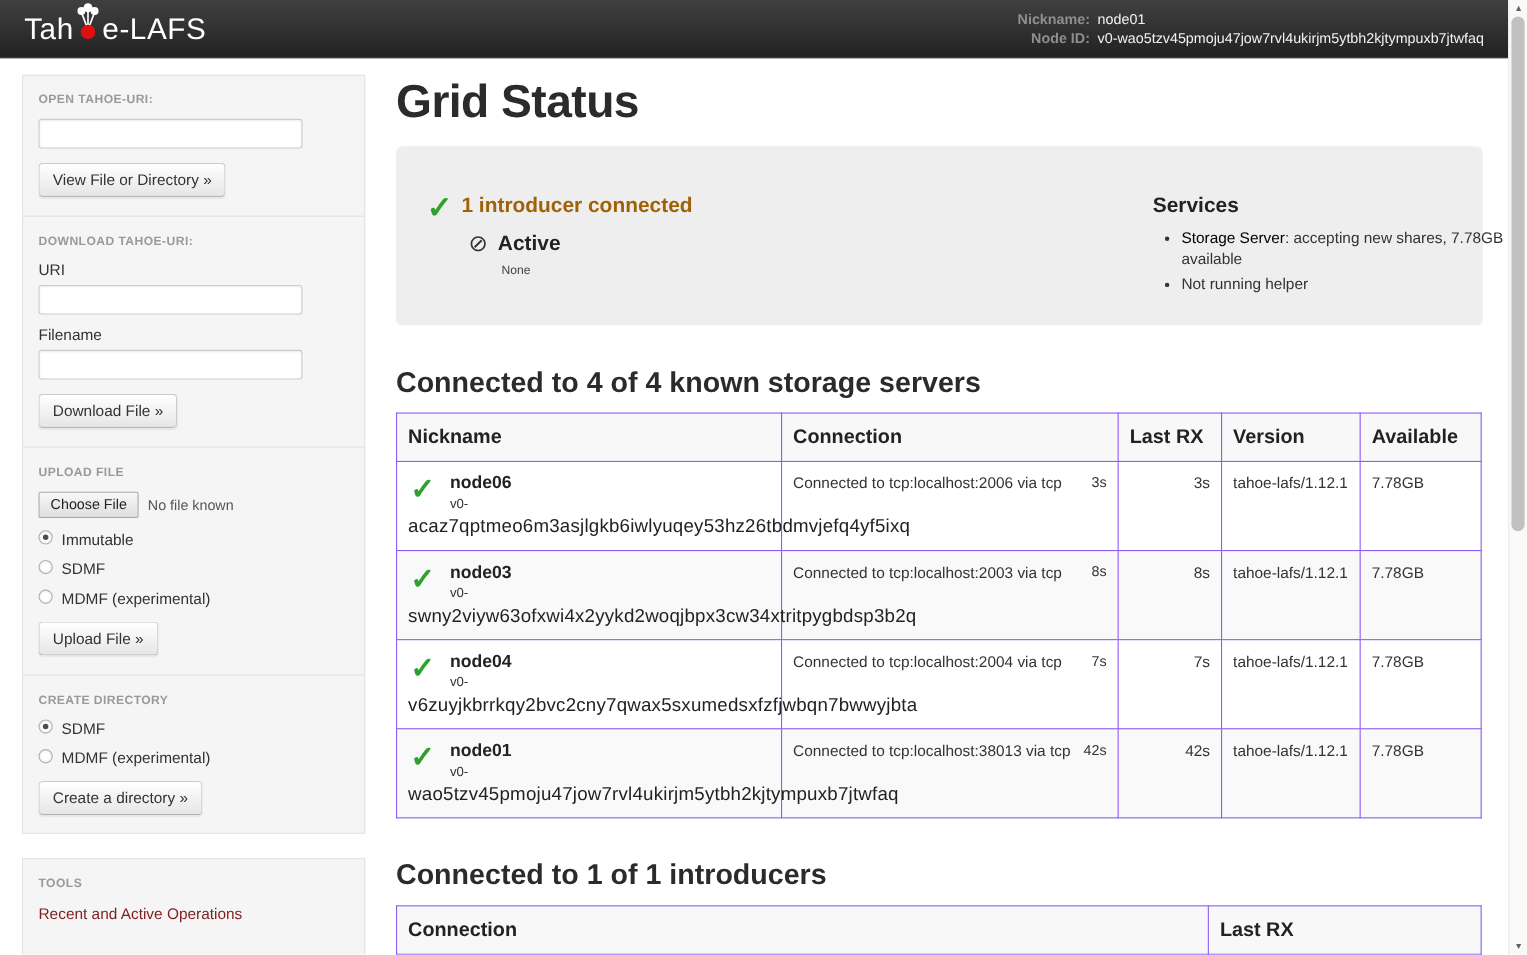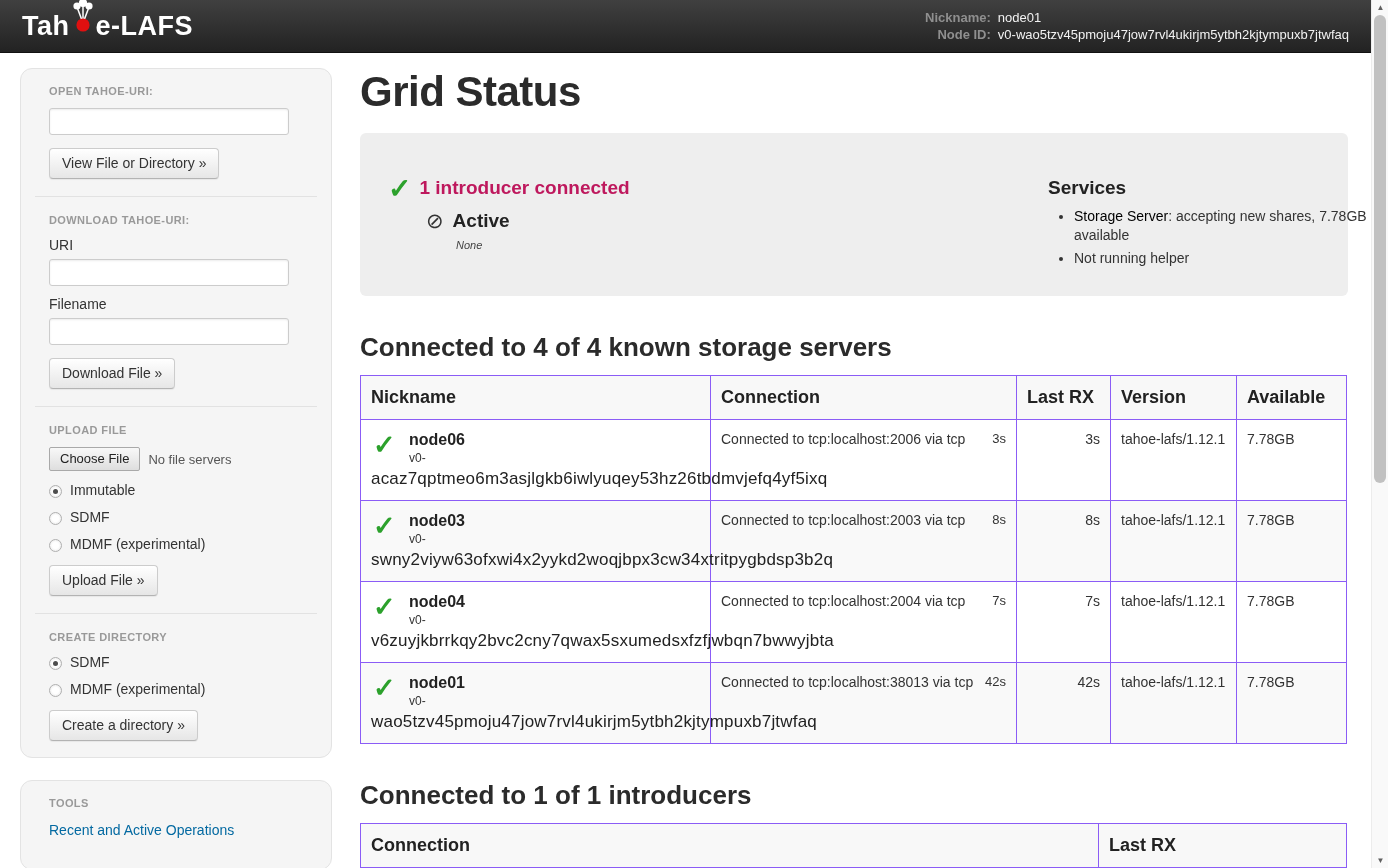--- a/index.html
+++ b/index.html
@@ -4,68 +4,68 @@
 <style>
   * { margin:0; padding:0; box-sizing:border-box; }
   html,body { width:1388px; height:868px; overflow:hidden; background:#fff;
     font-family:"Liberation Sans", sans-serif; color:#333; }
   .page { position:relative; width:1388px; height:868px; }
 
   
   .topbar { height:53px; width:1371px; background:linear-gradient(#404040,#222);
     border-bottom:1px solid #111; display:flex; align-items:center; justify-content:space-between;
     padding:0 22px 0 22px; }
-  .logo { color:#fff; font-size:27px; font-weight:bold; letter-spacing:0.5px; display:flex; align-items:flex-start; cursor:pointer; }
+  .logo { color:#fff; font-size:27px; font-weight:normal; letter-spacing:0.5px; display:flex; align-items:center; cursor:pointer; }
   .logo-icon { margin:-14px 1px 0 1px; }
   .node-info { display:grid; grid-template-columns:auto auto; column-gap:7px; row-gap:2px; font-size:13px; line-height:15px; }
   .node-info .lbl { color:#8f8f8f; font-weight:bold; text-align:right; }
   .node-info .val { color:#f2f2f2; }
 
   
   .content { display:flex; padding:15px 0 0 20px; }
   aside { width:312px; flex:none; }
   main { width:988px; flex:none; margin-left:28px; }
 
   
-  .well { background:#f5f5f5; border:1px solid #e3e3e3; border-radius:12px; padding:16px 28px; }
+  .well { background:#f5f5f5; border:1px solid #e3e3e3; border-radius:0; padding:16px 14px; }
   .well + .well { margin-top:22px; }
   .side-heading { font-size:11px; font-weight:bold; color:#999; letter-spacing:0.4px; margin-bottom:11px; }
   .divider { border:0; border-top:1px solid #e2e2e2; margin:17px -14px; }
   .text-input { display:block; width:240px; height:27px; border:1px solid #ccc; border-radius:3px;
     background:#fff; box-shadow:inset 0 1px 2px rgba(0,0,0,.08); padding:0 6px; font-size:13px; }
   .btn { display:inline-block; margin-top:13px; padding:6px 12px 7px; font-size:14px; color:#333;
     background:linear-gradient(#ffffff,#e6e6e6); border:1px solid #ccc; border-bottom-color:#b3b3b3;
     border-radius:4px; box-shadow:inset 0 1px 0 rgba(255,255,255,.4), 0 1px 1px rgba(0,0,0,.06); cursor:pointer; }
   .field-label { font-size:14px; color:#333; margin:10px 0 6px; }
   .field-label:first-of-type { margin-top:4px; }
   .file-row { display:flex; align-items:center; margin-top:2px; }
   .file-btn { padding:3px 10px 4px; font-size:13px; color:#222; background:linear-gradient(#f8f8f8,#dedede);
     border:1px solid #a9a9a9; border-radius:2px; cursor:pointer; }
   .file-status { margin-left:8px; font-size:13px; color:#555; }
-  .radio-row { display:flex; align-items:flex-end; margin-top:11px; font-size:14px; cursor:pointer; }
+  .radio-row { display:flex; align-items:flex-start; margin-top:11px; font-size:14px; cursor:pointer; }
   .rb { width:13px; height:13px; border-radius:50%; border:1px solid #b0b0b0;
     background:radial-gradient(#fff 40%,#e3e3e3); margin-right:8px; position:relative; flex:none; }
   .rb.checked::after { content:""; position:absolute; left:3px; top:3px; width:5px; height:5px;
     border-radius:50%; background:#4d4d4d; }
   .upload-btn { }
-  .tools-link { display:inline-block; margin-top:2px; font-size:14px; color:#0369a1; text-decoration:none; cursor:pointer; }
+  .tools-link { display:inline-block; margin-top:2px; font-size:14px; color:#7f1d1d; text-decoration:none; cursor:pointer; }
 
   
   h1 { font-size:42px; line-height:48px; font-weight:bold; color:#2b2b2b; letter-spacing:-0.5px; }
   h2 { font-size:26px; font-weight:bold; color:#2b2b2b; margin:36px 0 12px; }
   .summary-panel { margin-top:17px; height:163px; background:#eee; border-radius:6px;
     padding:44px 0 0 28px; display:flex; }
   .check { color:#2ca12c; font-weight:bold; }
   .status-line { display:flex; align-items:flex-start; }
   .status-line .check { font-size:28px; line-height:24px; margin-right:8px; }
-  .status-text { font-size:19px; font-weight:bold; color:#be185d;text-align:right; }
+  .status-text { font-size:19px; font-weight:bold; color:#a16207;text-align:right; }
   .helper-line { display:flex; align-items:center; margin:8px 0 0 38px; }
   .no-icon { font-size:21px; color:#333; margin-right:9px; font-weight:normal; }
   .helper-text { font-size:19px; font-weight:bold; color:#222; }
-  .helper-none { margin:6px 0 0 68px; font-size:11px; color:#444;font-style:italic; }
+  .helper-none { margin:6px 0 0 68px; font-size:11px; color:#444; }
   .summary-left { width:660px; flex:none; }
   .summary-right { width:330px; flex:none; }
   .services-heading { font-size:19px; font-weight:bold; color:#222; margin-bottom:8px; }
   .services-list { list-style:disc; margin-left:26px; font-size:14px; line-height:19px; color:#333; }
   .services-list li { margin-bottom:4px; }
   .svc-link { color:#000000; text-decoration:none; cursor:pointer; }
 
   table.grid-table { border-collapse:collapse; width:986px; table-layout:fixed; }
   .grid-table th, .grid-table td { border:1px solid #8b5cf6; vertical-align:top; }
   .grid-table th { background:#f8f8f8; font-size:18px; font-weight:bold; color:#222;
@@ -147,21 +147,21 @@
           <input class="text-input" type="text" value="" style="">
           <button class="btn">Download File »</button>
         </section>
 
         <hr class="divider">
 
         <section>
           <div class="side-heading">UPLOAD FILE</div>
           <div class="file-row">
             <span class="file-btn">Choose File</span>
-            <span class="file-status">No file servers</span>
+            <span class="file-status">No file known</span>
           </div>
           <div class="radio-row">
             <span class="rb checked"></span>
             <span>Immutable</span>
           </div>
           <div class="radio-row">
             <span class="rb"></span>
             <span>SDMF</span>
           </div>
           <div class="radio-row">

